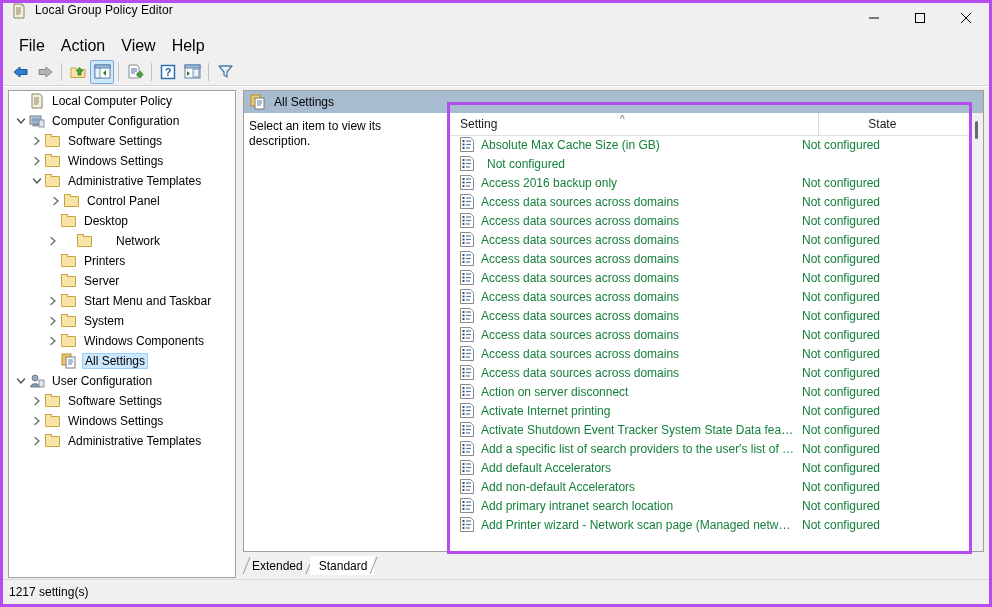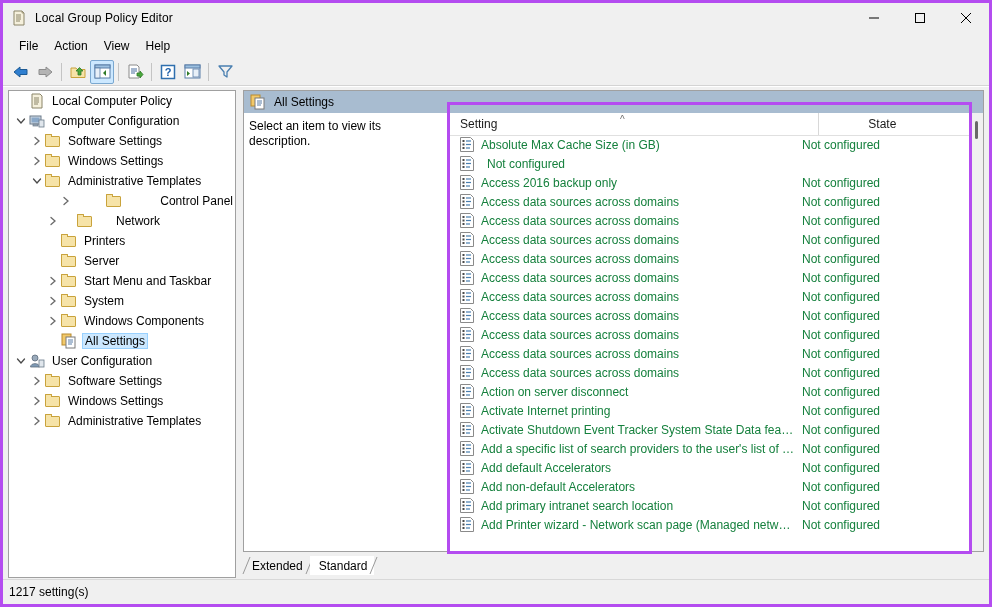--- a/index.html
+++ b/index.html
@@ -17,21 +17,21 @@
     border: 3px solid #b44cf0;
     background: #ffffff;
     overflow: hidden;
   }
 
   
   .titlebar {
     position: absolute; left: 0; top: 0;
     width: 986px; height: 30px;
     background: #f0f0f0;
-    display: flex; align-items: center;
+    display: flex; align-items: flex-start;
   }
   .title-icon {
     width: 16px; height: 16px;
     margin-left: 8px; margin-right: 8px;
     position: relative; flex: none;
   }
   .title-text {
     font-size: 12px; color: #000;
     letter-spacing: .1px;
   }
@@ -47,21 +47,21 @@
 
   
   .menubar {
     position: absolute; left: 0; top: 30px;
     width: 986px; height: 25px;
     background: #f0f0f0;
     display: flex; align-items: center;
     padding-left: 8px; box-sizing: border-box;
   }
   .menu-item {
-    font-size: 12px; color: #000;
+    font-size: 16px; color: #000;
     padding: 3px 8px; white-space: nowrap;
   }
 
   
   .toolbar {
     position: absolute; left: 0; top: 55px;
     width: 986px; height: 28px;
     background: #f0f0f0;
     border-bottom: 1px solid #d4d4d4;
     display: flex; align-items: center;
@@ -437,30 +437,37 @@
             <span class="twisty">
               <svg width="10" height="10" viewBox="0 0 10 10">
                 <path d="M1.5 3 L5 7 L8.5 3" fill="none" stroke="#4a4a4a" stroke-width="1.3" stroke-linecap="round"></path>
               </svg>
             </span>
             <span class="tree-ico">
               <span class="ico-folder"></span>
             </span>
             <span class="tree-label">Administrative Templates</span>
           </div>
-          <div class="tree-row" style="padding-left: 49px; justify-content: space-between;">
+          <div class="tree-row" style="padding-left: 39px;">
             <span class="twisty">
               <svg width="10" height="10" viewBox="0 0 10 10">
                 <path d="M3 1.5 L7 5 L3 8.5" fill="none" stroke="#6a6a6a" stroke-width="1.3" stroke-linecap="round"></path>
               </svg>
             </span>
             <span class="tree-ico">
               <span class="ico-folder"></span>
             </span>
             <span class="tree-label">Control Panel</span>
+          </div>
+          <div class="tree-row" style="padding-left: 36px;">
+            <span class="tw-spacer"></span>
+            <span class="tree-ico">
+              <span class="ico-folder"></span>
+            </span>
+            <span class="tree-label">Desktop</span>
           </div>
           <div class="tree-row" style="padding-left: 36px; gap: 16px;">
             <span class="twisty">
               <svg width="10" height="10" viewBox="0 0 10 10">
                 <path d="M3 1.5 L7 5 L3 8.5" fill="none" stroke="#6a6a6a" stroke-width="1.3" stroke-linecap="round"></path>
               </svg>
             </span>
             <span class="tree-ico">
               <span class="ico-folder"></span>
             </span>

